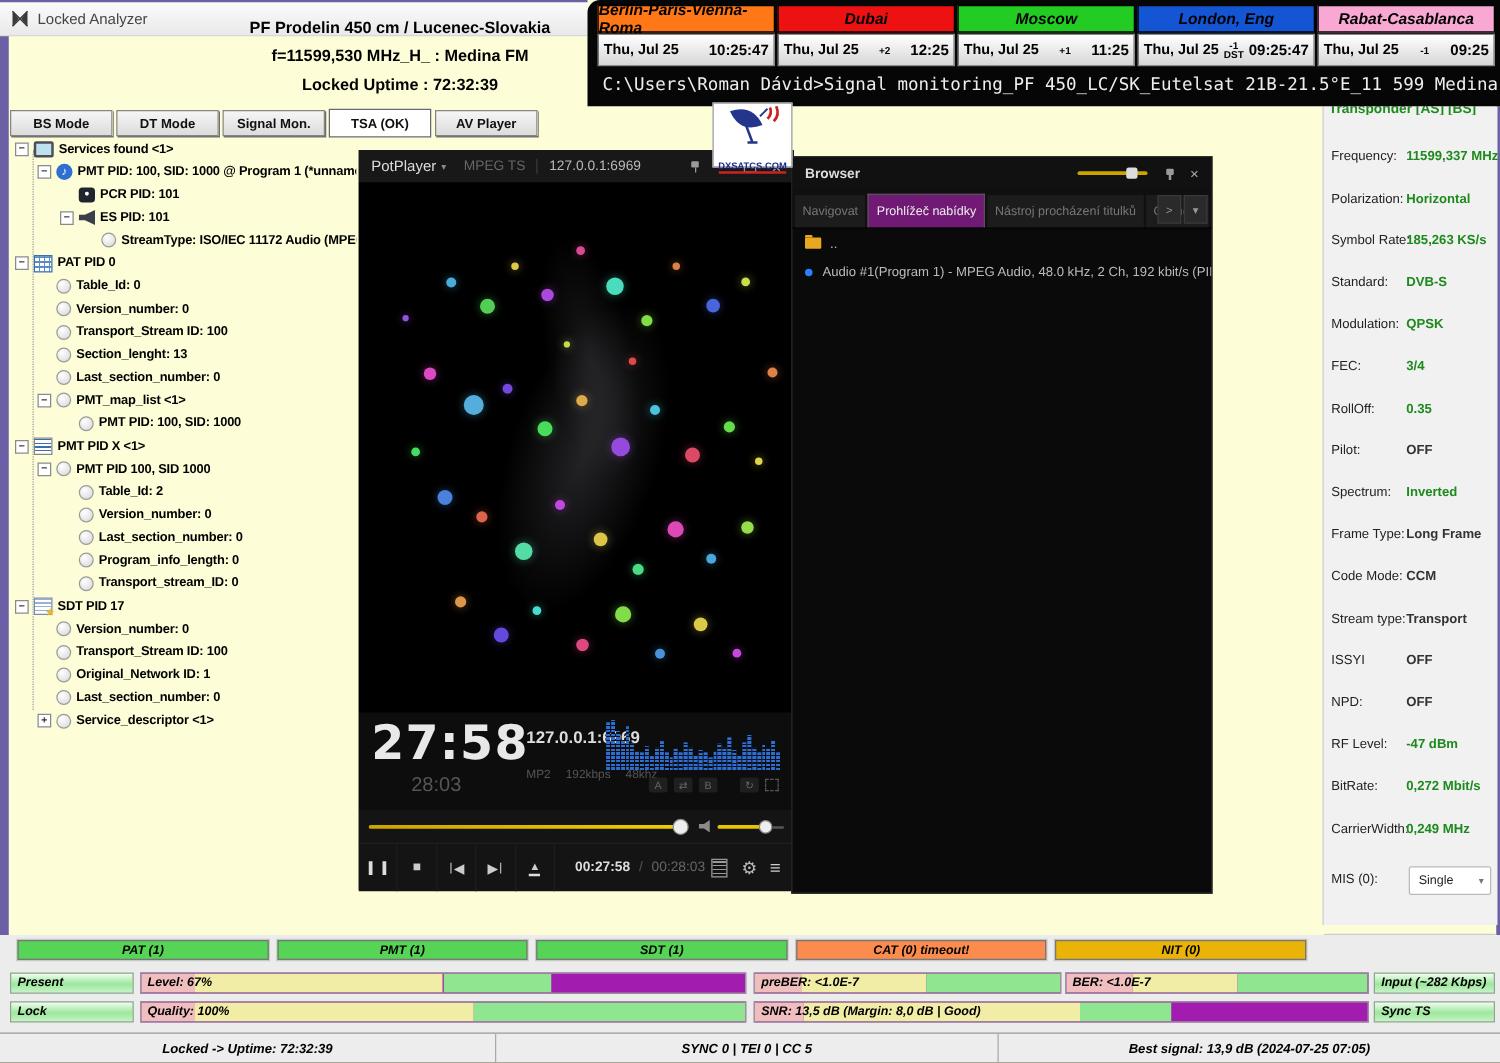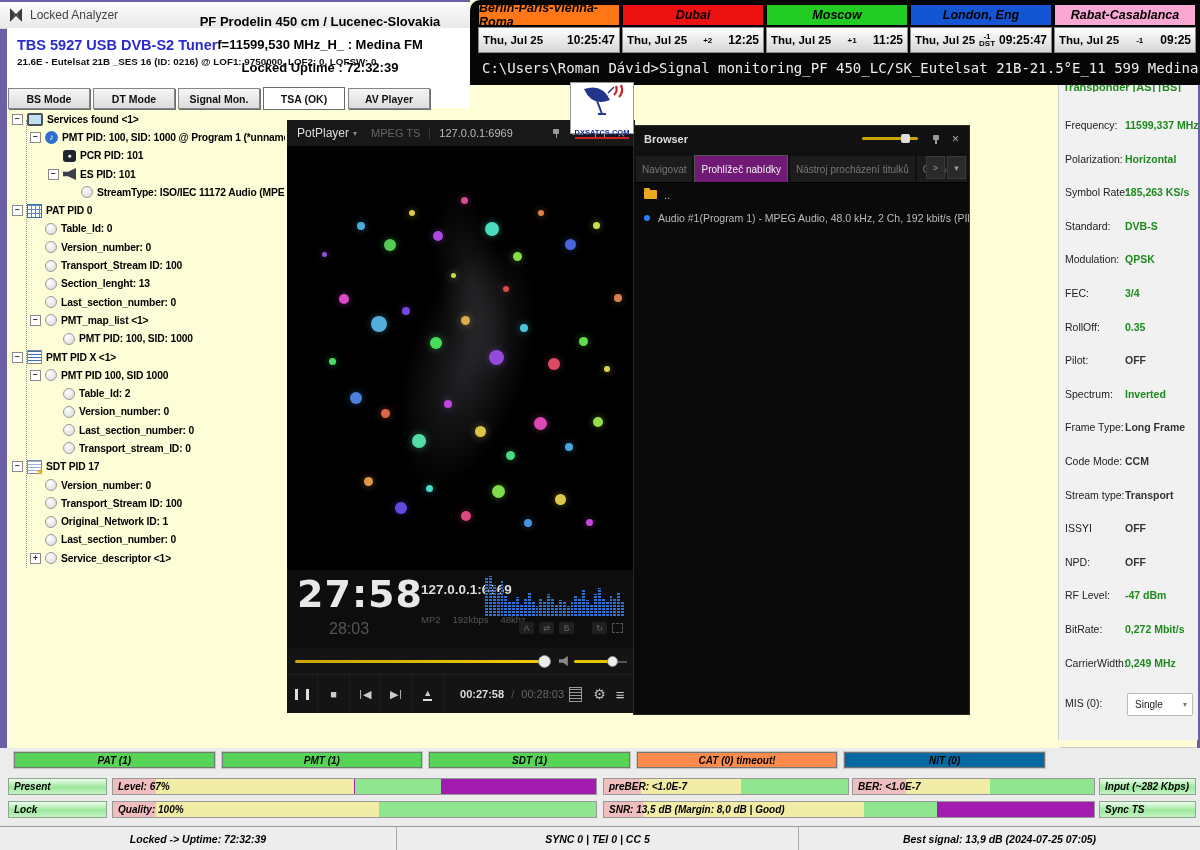--- a/index.html
+++ b/index.html
@@ -210,24 +210,20 @@
 
   <div id="titlebar">
     <svg width="14" height="14" viewBox="0 0 14 14">
       <path d="M1 1 L6 7 L1 13 Z" fill="#3a3a3a"></path>
         <path d="M13 1 L8 7 L13 13 Z" fill="#3a3a3a"></path>
       <path d="M1 1 L13 13 M13 1 L1 13" stroke="#3a3a3a" stroke-width="1.2" fill="none"></path>
     </svg>
     <span class="wt">Locked Analyzer</span>
   </div>
 
-  <div id="header">
-    <div class="tuner">TBS 5927 USB DVB-S2 Tuner</div>
-    <div class="tunersub">21.6E - Eutelsat 21B _SES 16 (ID: 0216) @ LOF1: 9750000, LOF2: 0, LOFSW: 0</div>
-  </div>
 
   <div id="overlay">
     <div>PF Prodelin 450 cm / Lucenec-Slovakia</div>
     <div>f=11599,530 MHz_H_ : Medina FM</div>
     <div>Locked Uptime : 72:32:39</div>
   </div>
 
   <div id="moderow">
       <div class="modebtn">BS Mode</div>
       <div class="modebtn">DT Mode</div>
@@ -378,20 +374,25 @@
         </div>
         <div class="trow" style="padding-left: 40px;">
           <span class="exp" style="visibility: hidden;"></span>
           <span class="ti dot"></span>
           <span class="tlabel">Version_number: 0</span>
         </div>
         <div class="trow" style="padding-left: 40px;">
           <span class="exp" style="visibility: hidden;"></span>
           <span class="ti dot"></span>
           <span class="tlabel">Last_section_number: 0</span>
+        </div>
+        <div class="trow" style="padding-left: 40px;">
+          <span class="exp" style="visibility: hidden;"></span>
+          <span class="ti dot"></span>
+          <span class="tlabel">Program_info_length: 0</span>
         </div>
         <div class="trow" style="padding-left: 40px;">
           <span class="exp" style="visibility: hidden;"></span>
           <span class="ti dot"></span>
           <span class="tlabel">Transport_stream_ID: 0</span>
         </div>
         <div class="trow" style="padding-left: 4px;">
           <span class="exp">−</span>
           <span class="ti sdt">
             <i>★</i>
@@ -705,21 +706,21 @@
         <b></b>
       </span>
   </div>
 
   <div id="bottombg"></div>
   <div id="patrow">
       <div class="patbox" style="background: rgb(85, 212, 85);">PAT (1)</div>
       <div class="patbox" style="background: rgb(85, 212, 85);">PMT (1)</div>
       <div class="patbox" style="background: rgb(85, 212, 85);">SDT (1)</div>
       <div class="patbox" style="background: rgb(251, 140, 78);">CAT (0) timeout!</div>
-      <div class="patbox" style="background: #0369a1;">NIT (0)</div>
+      <div class="patbox" style="background: #eab308;">NIT (0)</div>
     </div>
   <div id="indic">
       <div class="indbox" style="left: 8px; top: 778px; width: 99px;">Present</div>
       <div class="indbar" style="left: 112px; top: 778px; width: 485px;">
         <div class="seg" style="left: 0%; width: 9%; background: rgb(240, 190, 190);"></div>
         <div class="seg" style="left: 9%; width: 41%; background: rgb(242, 237, 166);"></div>
         <div class="seg" style="left: 50%; width: 18%; background: rgb(144, 230, 144);"></div>
         <span class="barlabel">Level: 67%</span>
       </div>
       <div class="indbar" style="left: 603px; top: 778px; width: 246px;">

